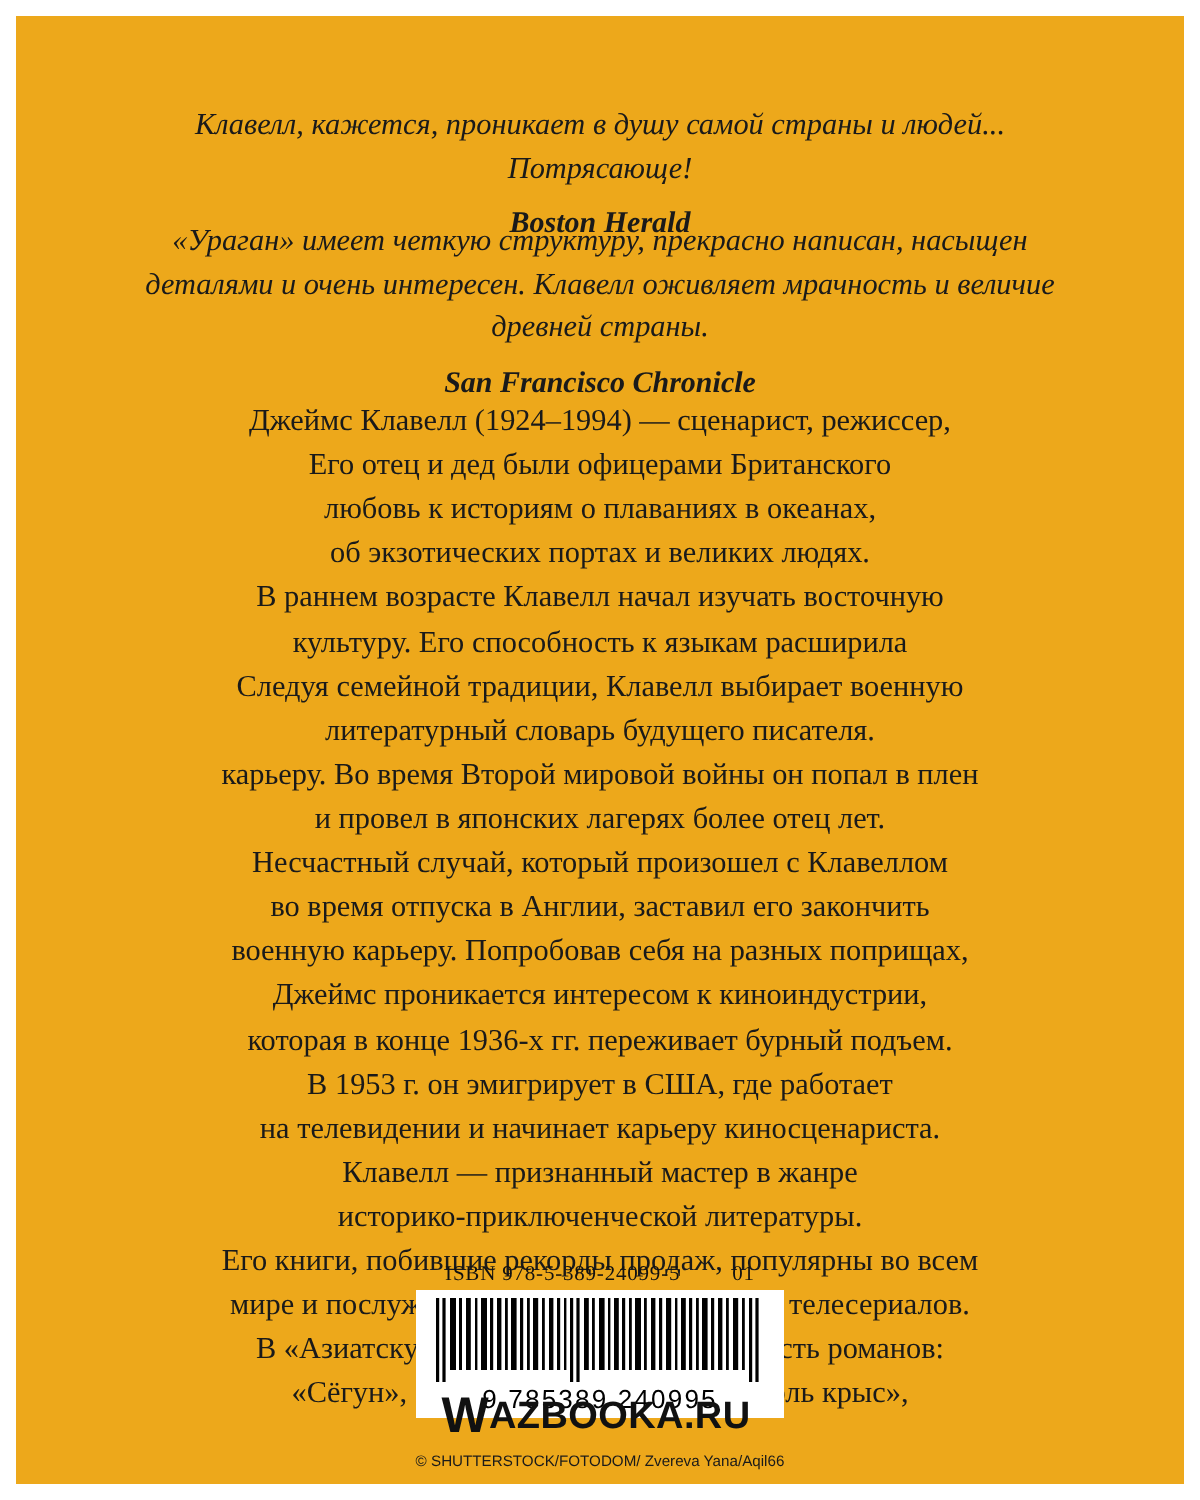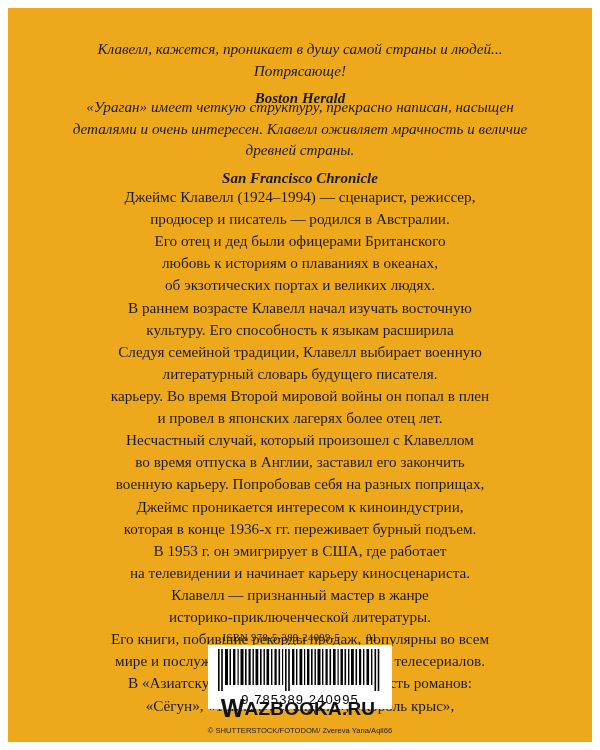--- a/index.html
+++ b/index.html
@@ -25,20 +25,21 @@
     position: absolute;
     left: 0;
     top: 0;
     width: 584px;
     height: 734px;
     padding: 0;
   }
   .block {
     text-align: center;
     color: #1a1a1a;
+    margin-top: 14px;
   }
   .quote1 {
     position: absolute;
     left: 60px;
     top: 30px;
     width: 464px;
     font-size: 15.2px;
     line-height: 1.42;
     font-style: italic;
   }
@@ -145,21 +146,20 @@
       <div class="attrib">Boston Herald</div>
     </div>
 
     <div class="block quote2">
       <div>«Ураган» имеет четкую структуру, прекрасно написан, насыщен деталями и очень интересен. Клавелл оживляет мрачность и величие древней страны.</div>
       <div class="attrib">San Francisco Chronicle</div>
     </div>
 
     <div class="block bio">
       <p>Джеймс Клавелл (1924–1994) — сценарист, режиссер,</p>
-      <p>продюсер и писатель — родился в Австралии.</p>
       <p>Его отец и дед были офицерами Британского</p>
       <p>любовь к историям о плаваниях в океанах,</p>
       <p>об экзотических портах и великих людях.</p>
       <p>В раннем возрасте Клавелл начал изучать восточную</p>
       <p>культуру. Его способность к языкам расширила</p>
       <p>Следуя семейной традиции, Клавелл выбирает военную</p>
       <p>литературный словарь будущего писателя.</p>
       <p>карьеру. Во время Второй мировой войны он попал в плен</p>
       <p>и провел в японских лагерях более отец лет.</p>
       <p>Несчастный случай, который произошел с Клавеллом</p>

